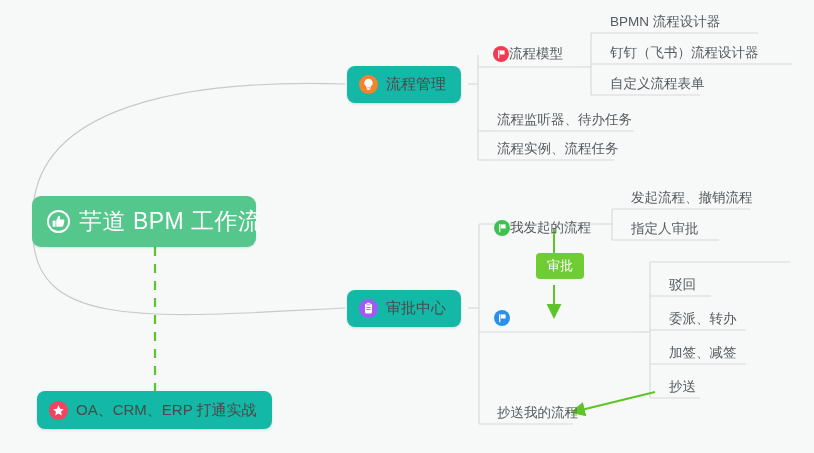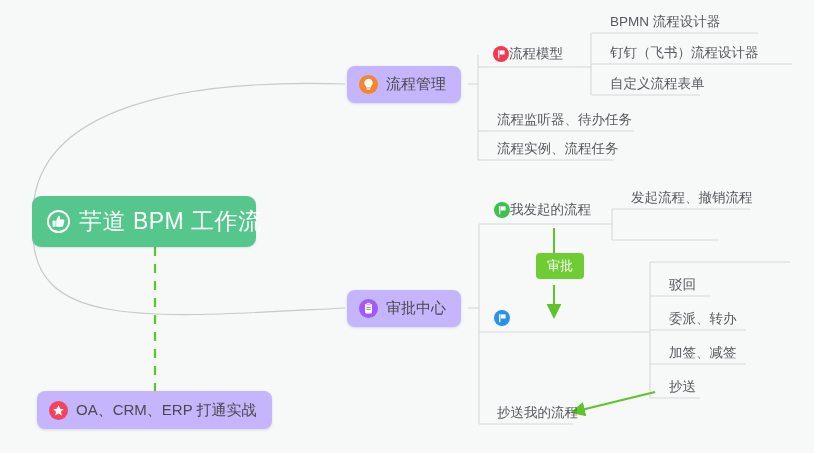--- a/index.html
+++ b/index.html
@@ -23,21 +23,21 @@
     box-shadow:0 1px 2px rgba(0,0,0,.10);
   }
   .root-label{
     color:#ffffff;font-size:23px;letter-spacing:.5px;
     margin-left:9px;white-space:nowrap;
   }
 
   
   .branch-node{
     position:absolute;
-    background:#c4b5fd;
+    background:#14b8a6;
     border-radius:8px;
     height:37px;
     display:flex;align-items:center;
     padding:0 15px 0 12px;box-sizing:border-box;
     box-shadow:0 1px 3px rgba(0,0,0,.13);
   }
   .branch-label{
     font-size:15px;color:#4a4a4a;margin-left:8px;white-space:nowrap;
   }
 
@@ -185,32 +185,33 @@
     <span class="leaf-text">流程模型</span>
   </div>
 
   <div class="leaf" style="left:602px;top:12px;">BPMN 流程设计器</div>
   <div class="leaf" style="left:602px;top:43px;">钉钉（飞书）流程设计器</div>
   <div class="leaf" style="left:602px;top:74px;">自定义流程表单</div>
 
   <div class="leaf" style="left:489px;top:110px;">流程监听器、待办任务</div>
   <div class="leaf" style="left:489px;top:139px;">流程实例、流程任务</div>
 
-  <div class="leaf with-icon" style="left:490px;top:200px;">
+  <div class="leaf with-icon" style="left:490px;top:218px;">
     <span class="ic ic-sm">
       <svg width="16" height="16" viewBox="0 0 16 16">
         <circle cx="8" cy="8" r="8" fill="#3ec14f"></circle>
         <rect x="5.1" y="3.9" width="1.25" height="8.3" rx="0.55" fill="#ffffff"></rect>
         <path d="M6.7 4.4 L11.6 4.4 L11.6 8.5 L6.7 8.5 Z" fill="#ffffff"></path>
       </svg>
     </span>
     <span class="leaf-text">我发起的流程</span>
   </div>
 
   <div class="leaf" style="left:623px;top:188px;">发起流程、撤销流程</div>
+  <div class="leaf" style="left:623px;top:219px;">指定人审批</div>
 
   <div class="badge" style="left:536px;top:253px;">审批</div>
 
   <div class="leaf with-icon" style="left:490px;top:310px;">
     <span class="ic ic-sm">
       <svg width="16" height="16" viewBox="0 0 16 16">
         <circle cx="8" cy="8" r="8" fill="#2a90ea"></circle>
         <rect x="5.1" y="3.9" width="1.25" height="8.3" rx="0.55" fill="#ffffff"></rect>
         <path d="M6.7 4.4 L11.6 4.4 L11.6 8.5 L6.7 8.5 Z" fill="#ffffff"></path>
       </svg>

